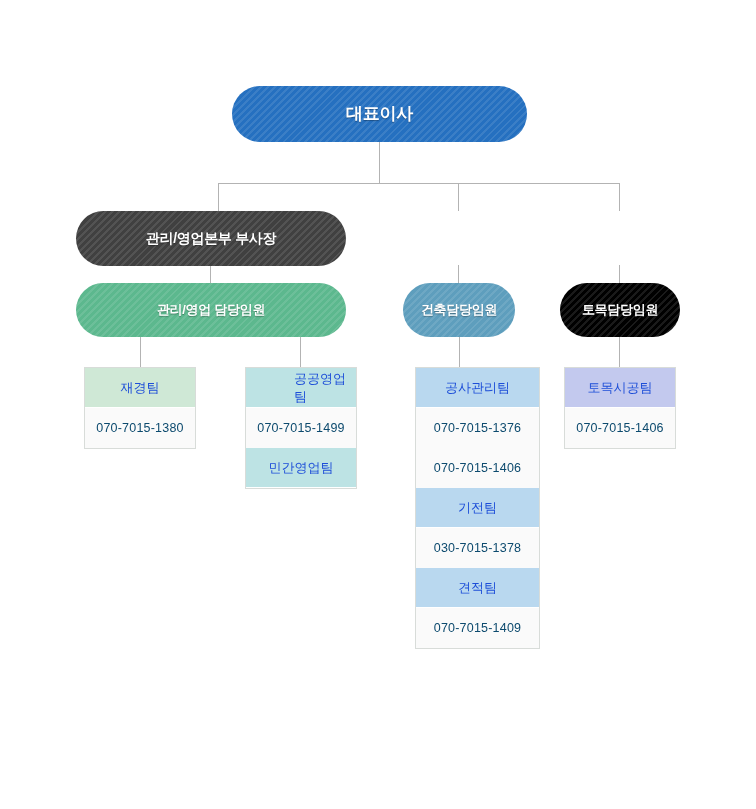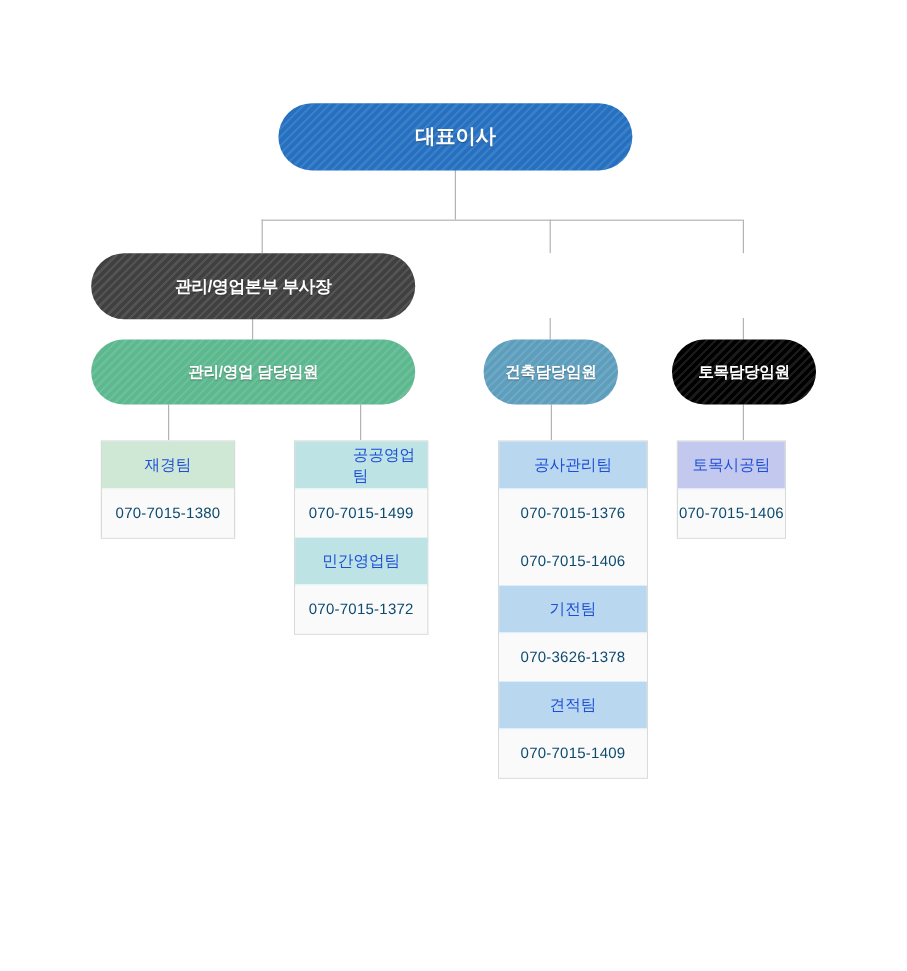--- a/index.html
+++ b/index.html
@@ -154,50 +154,47 @@
   <div class="team-col" style="left:245px; top:367px; width:112px;">
     <div class="team-head" style="background:#bde3e4;padding-left:48px;">
         <span>공공영업팀</span>
       </div>
     <div class="team-phone">
         <span>070-7015-1499</span>
       </div>
     <div class="team-head" style="background:#bde3e4;">
         <span>민간영업팀</span>
       </div>
-    <div class="team-phone">
-        <span>070-7015-1372</span>
-      </div>
   </div>
 
   <div class="team-col" style="left:404px; top:367px; width:125px;margin-left:11px;">
     <div class="team-head" style="background:#b9d8ef;">
         <span>공사관리팀</span>
       </div>
     <div class="team-phone">
         <span>070-7015-1376</span>
       </div>
     <div class="team-phone">
         <span>070-7015-1406</span>
       </div>
     <div class="team-head" style="background:#b9d8ef;">
         <span>기전팀</span>
       </div>
     <div class="team-phone">
-        <span>070-3626-1378</span>
+        <span>030-7015-1378</span>
       </div>
     <div class="team-head" style="background:#b9d8ef;">
         <span>견적팀</span>
       </div>
     <div class="team-phone">
         <span>070-7015-1409</span>
       </div>
   </div>
 
-  <div class="team-col" style="left:564px; top:367px; width:91px;">
+  <div class="team-col" style="left:564px; top:367px; width:112px;">
     <div class="team-head" style="background:#c3c9ee;">
         <span>토목시공팀</span>
       </div>
     <div class="team-phone">
         <span>070-7015-1406</span>
       </div>
   </div>
 
 </div>
 

